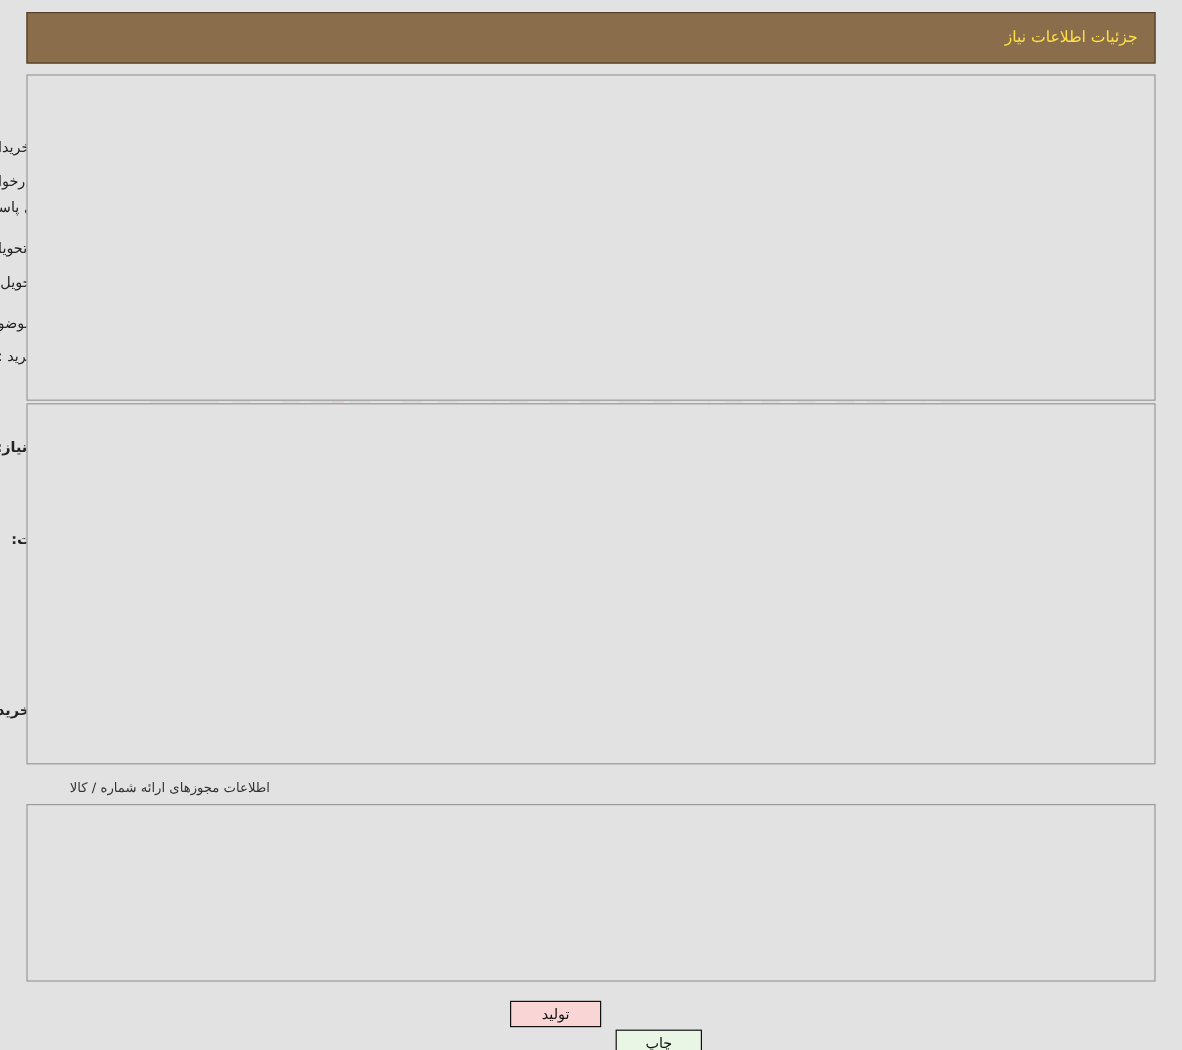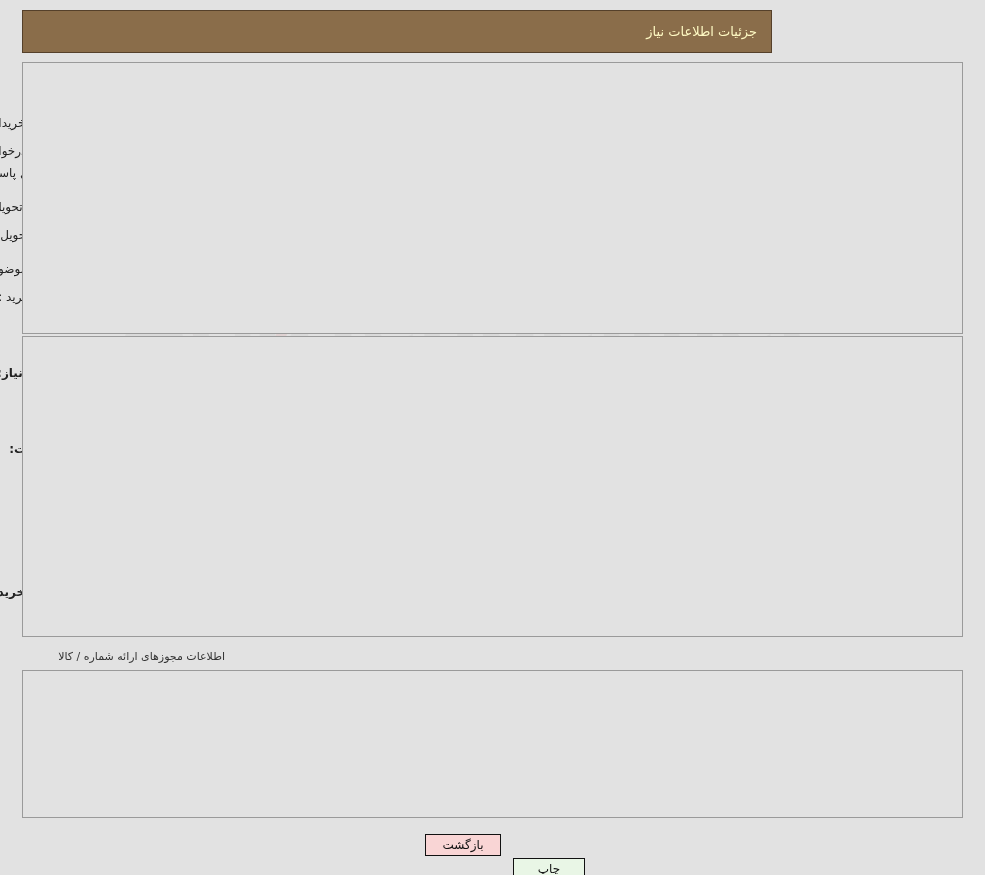--- a/index.html
+++ b/index.html
@@ -37,24 +37,24 @@
   .wm-shield {
     position: absolute;
     left: 180px; top: 10px;
     width: 120px; height: 145px;
   }
 
   
   .page-header {
     position: absolute;
     left: 22px; top: 10px;
-    width: 750px; height: 43px;
+    width: 941px; height: 43px;
     background: #8a6d4a;
     border: 1px solid #55402a;
-    color: #fef9c3;
+    color: #fde047;
     font-size: 13px;
     display: flex;
     align-items: center;
     justify-content: flex-start;
     padding: 16px 14px;
     z-index: 2;
   }
 
   
   .panel {
@@ -381,13 +381,13 @@
 </table>
 
 <div class="ddl" style="right:245px; top:790px; width:390px;">
   <span class="caret">▾</span>
   <span>--</span>
 </div>
 
 <div class="minibtn" style="right:755px; top:791px; width:135px;">مشاهده مجوز</div>
 
 <div class="btn print" style="left:513px; top:858px; width:72px;">چاپ</div>
-<div class="btn back" style="left:425px; top:834px; width:76px;">بازگشت</div>
+<div class="btn back" style="left:425px; top:834px; width:76px;">تولید</div>
 
 </body></html>

